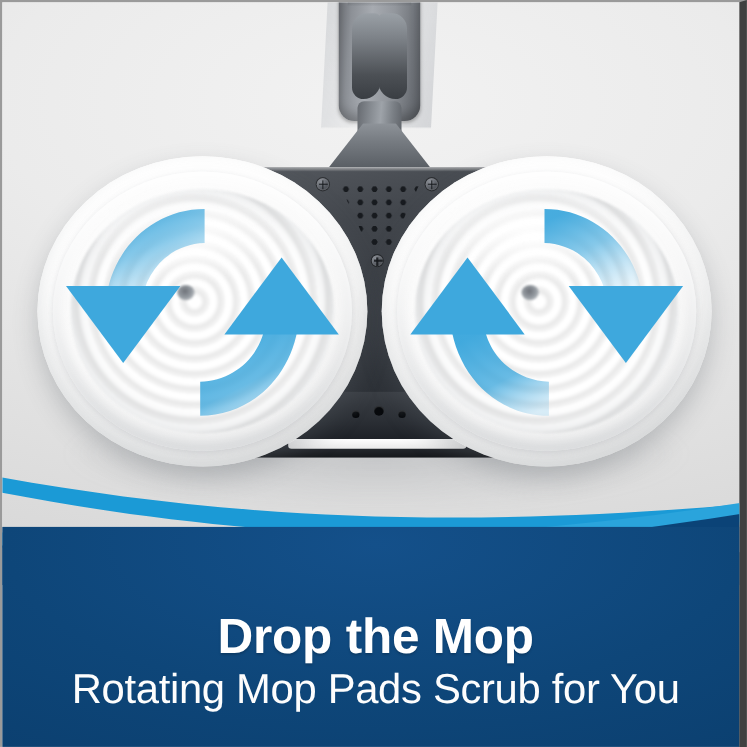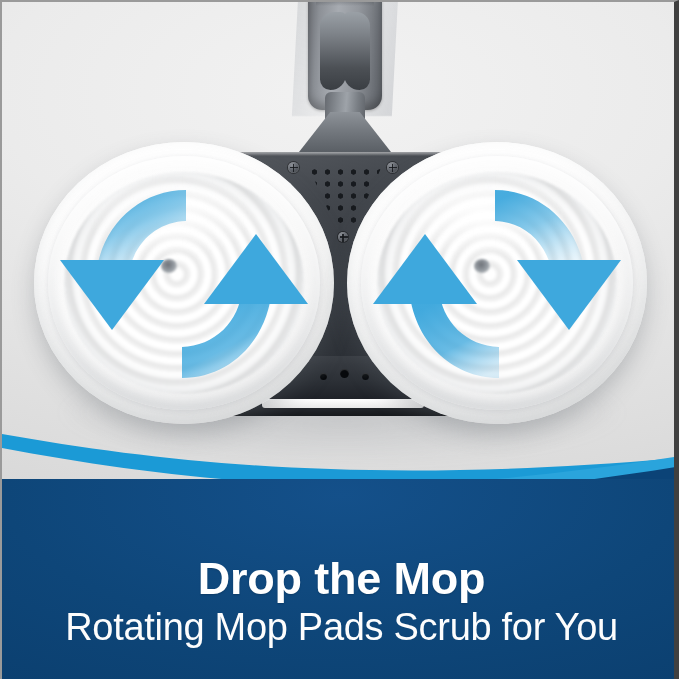--- a/index.html
+++ b/index.html
@@ -14,21 +14,21 @@
 
   #stage {
     position: relative;
     width: 679px;
     height: 679px;
     overflow: hidden;
     background: #e3e3e3;
     box-sizing: border-box;
     border-left: 2px solid #9a9a9a;
     border-top: 2px solid #9a9a9a;
-    border-right: 5px solid #404040;
+    border-right: 7px solid #404040;
   }
 
   
   #photo {
     position: absolute;
     left: 0; top: 0;
     width: 679px;
     height: 500px;
     background:
       radial-gradient(120% 85% at 50% 18%, #f2f2f2 0%, #ebebeb 42%, #e0e0e0 78%, #d9d9d9 100%);

